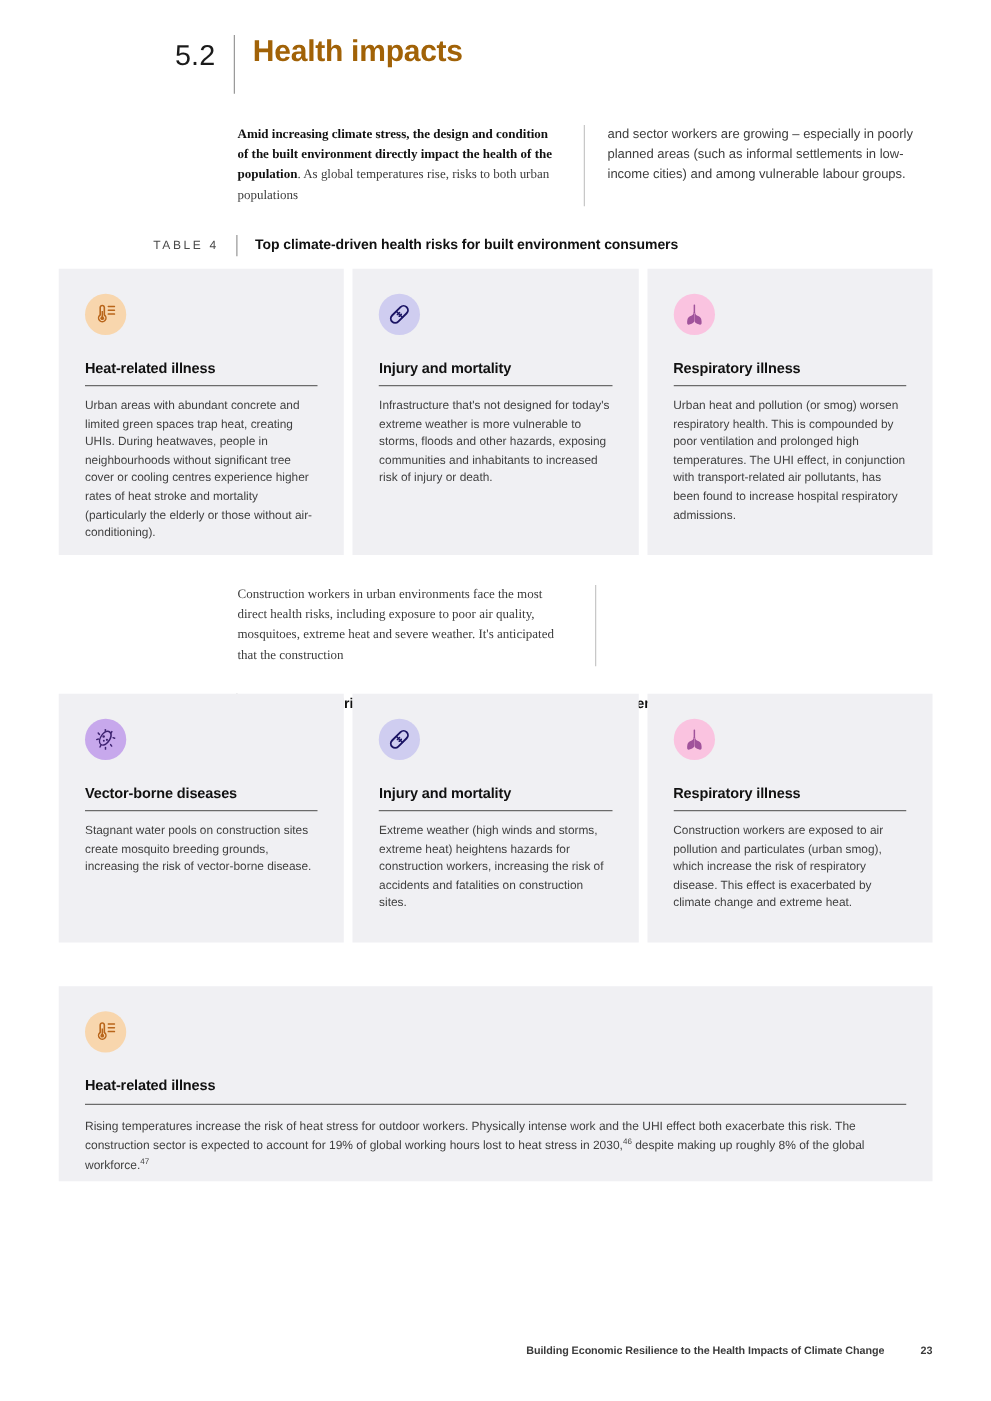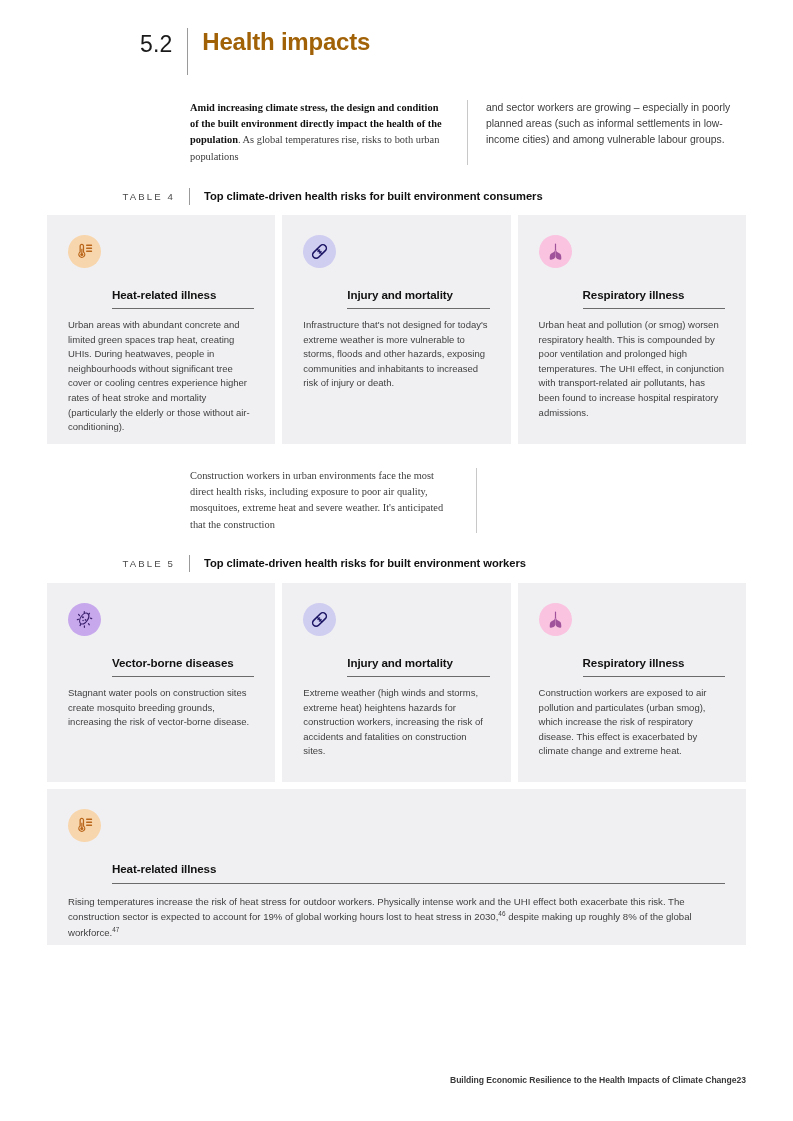--- a/index.html
+++ b/index.html
@@ -120,21 +120,21 @@
 
   
   .card-row {
     position: absolute;
     left: 47px;
     width: 699px;
     display: flex;
     gap: 7px;
   }
   .row-4 { top: 215px; }
-  .row-5 { top: 583px; }
+  .row-5 { top: 555px; }
 
   .card {
     background: #f0f0f3;
     width: 228.3px;
     box-sizing: border-box;
     padding: 20px 21px 22px 21px;
   }
   .row-4 .card { height: 229px; }
   .row-5 .card { height: 199px; }
 
@@ -150,21 +150,20 @@
   .icon-wrap svg { display: block; }
 
   .card-title {
     font-size: 11.6px;
     font-weight: 700;
     color: #111111;
     letter-spacing: -0.1px;
     padding-bottom: 7px;
     border-bottom: 1px solid #6b6b6b;
     margin-bottom: 9px;
-    margin-left: 44px;
   }
   .card-body {
     font-size: 9.5px;
     line-height: 14.6px;
     color: #3f3f3f;
   }
 
   
   .wide-card {
     position: absolute;
@@ -193,20 +192,21 @@
   
   .footer {
     position: absolute;
     right: 47px;
     top: 1075px;
     display: flex;
     align-items: center;
     font-size: 8.6px;
     color: #3a3a3a;
     font-weight: 700;
+    gap: 29px;
   }
   .footer-title { letter-spacing: -0.05px; }
   .footer-page { margin-left: 0; font-weight: 700; }
 </style>
 </head>
 <body>
 
 <div class="page">
 
   <div class="section-head">

